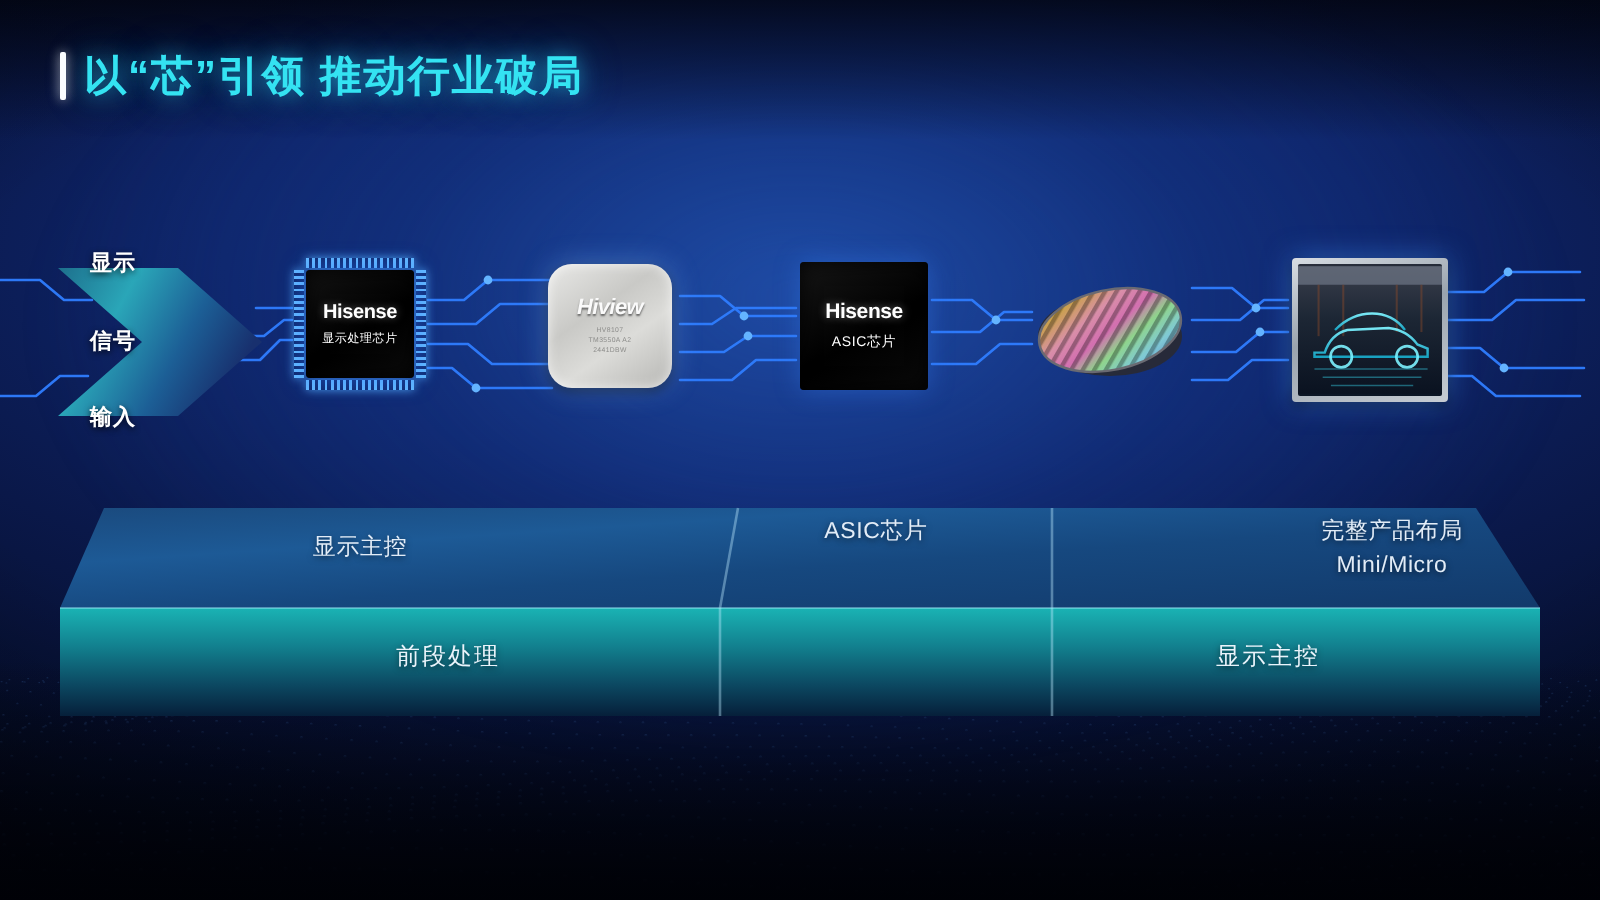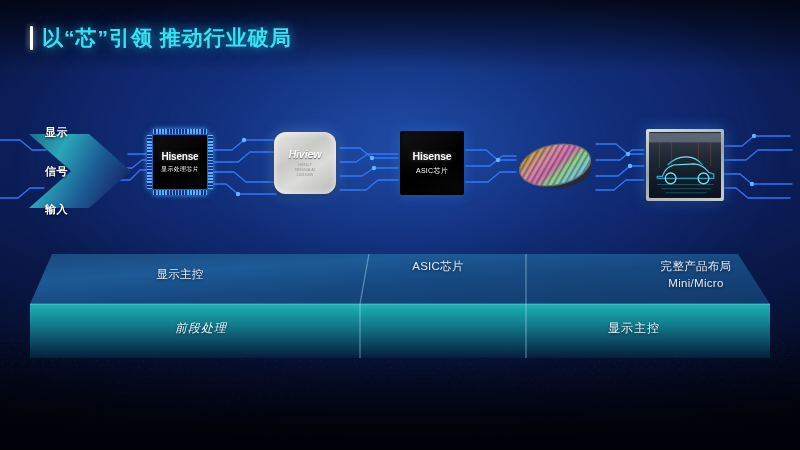--- a/index.html
+++ b/index.html
@@ -2230,17 +2230,17 @@
     </div>
     <div class="cat" style="left: 502px; width: 120px; top: 0px;">
     </div>
     <div class="cat" style="left: 628px; width: 136px; top: 0px;">
       <div>完整产品布局</div>
       <div>Mini/Micro</div>
     </div>
   </div>
 
   <div class="stage-labels">
-    <div class="stage" style="left: 46px; width: 310px; top: 14px; font-style: italic;">前段处理</div>
+    <div class="stage" style="left: 69px; width: 310px; top: 14px;">前段处理</div>
     <div class="stage" style="left: 514px; width: 240px; top: 14px;">显示主控</div>
   </div>
 
 </div>
 
 </body></html>

